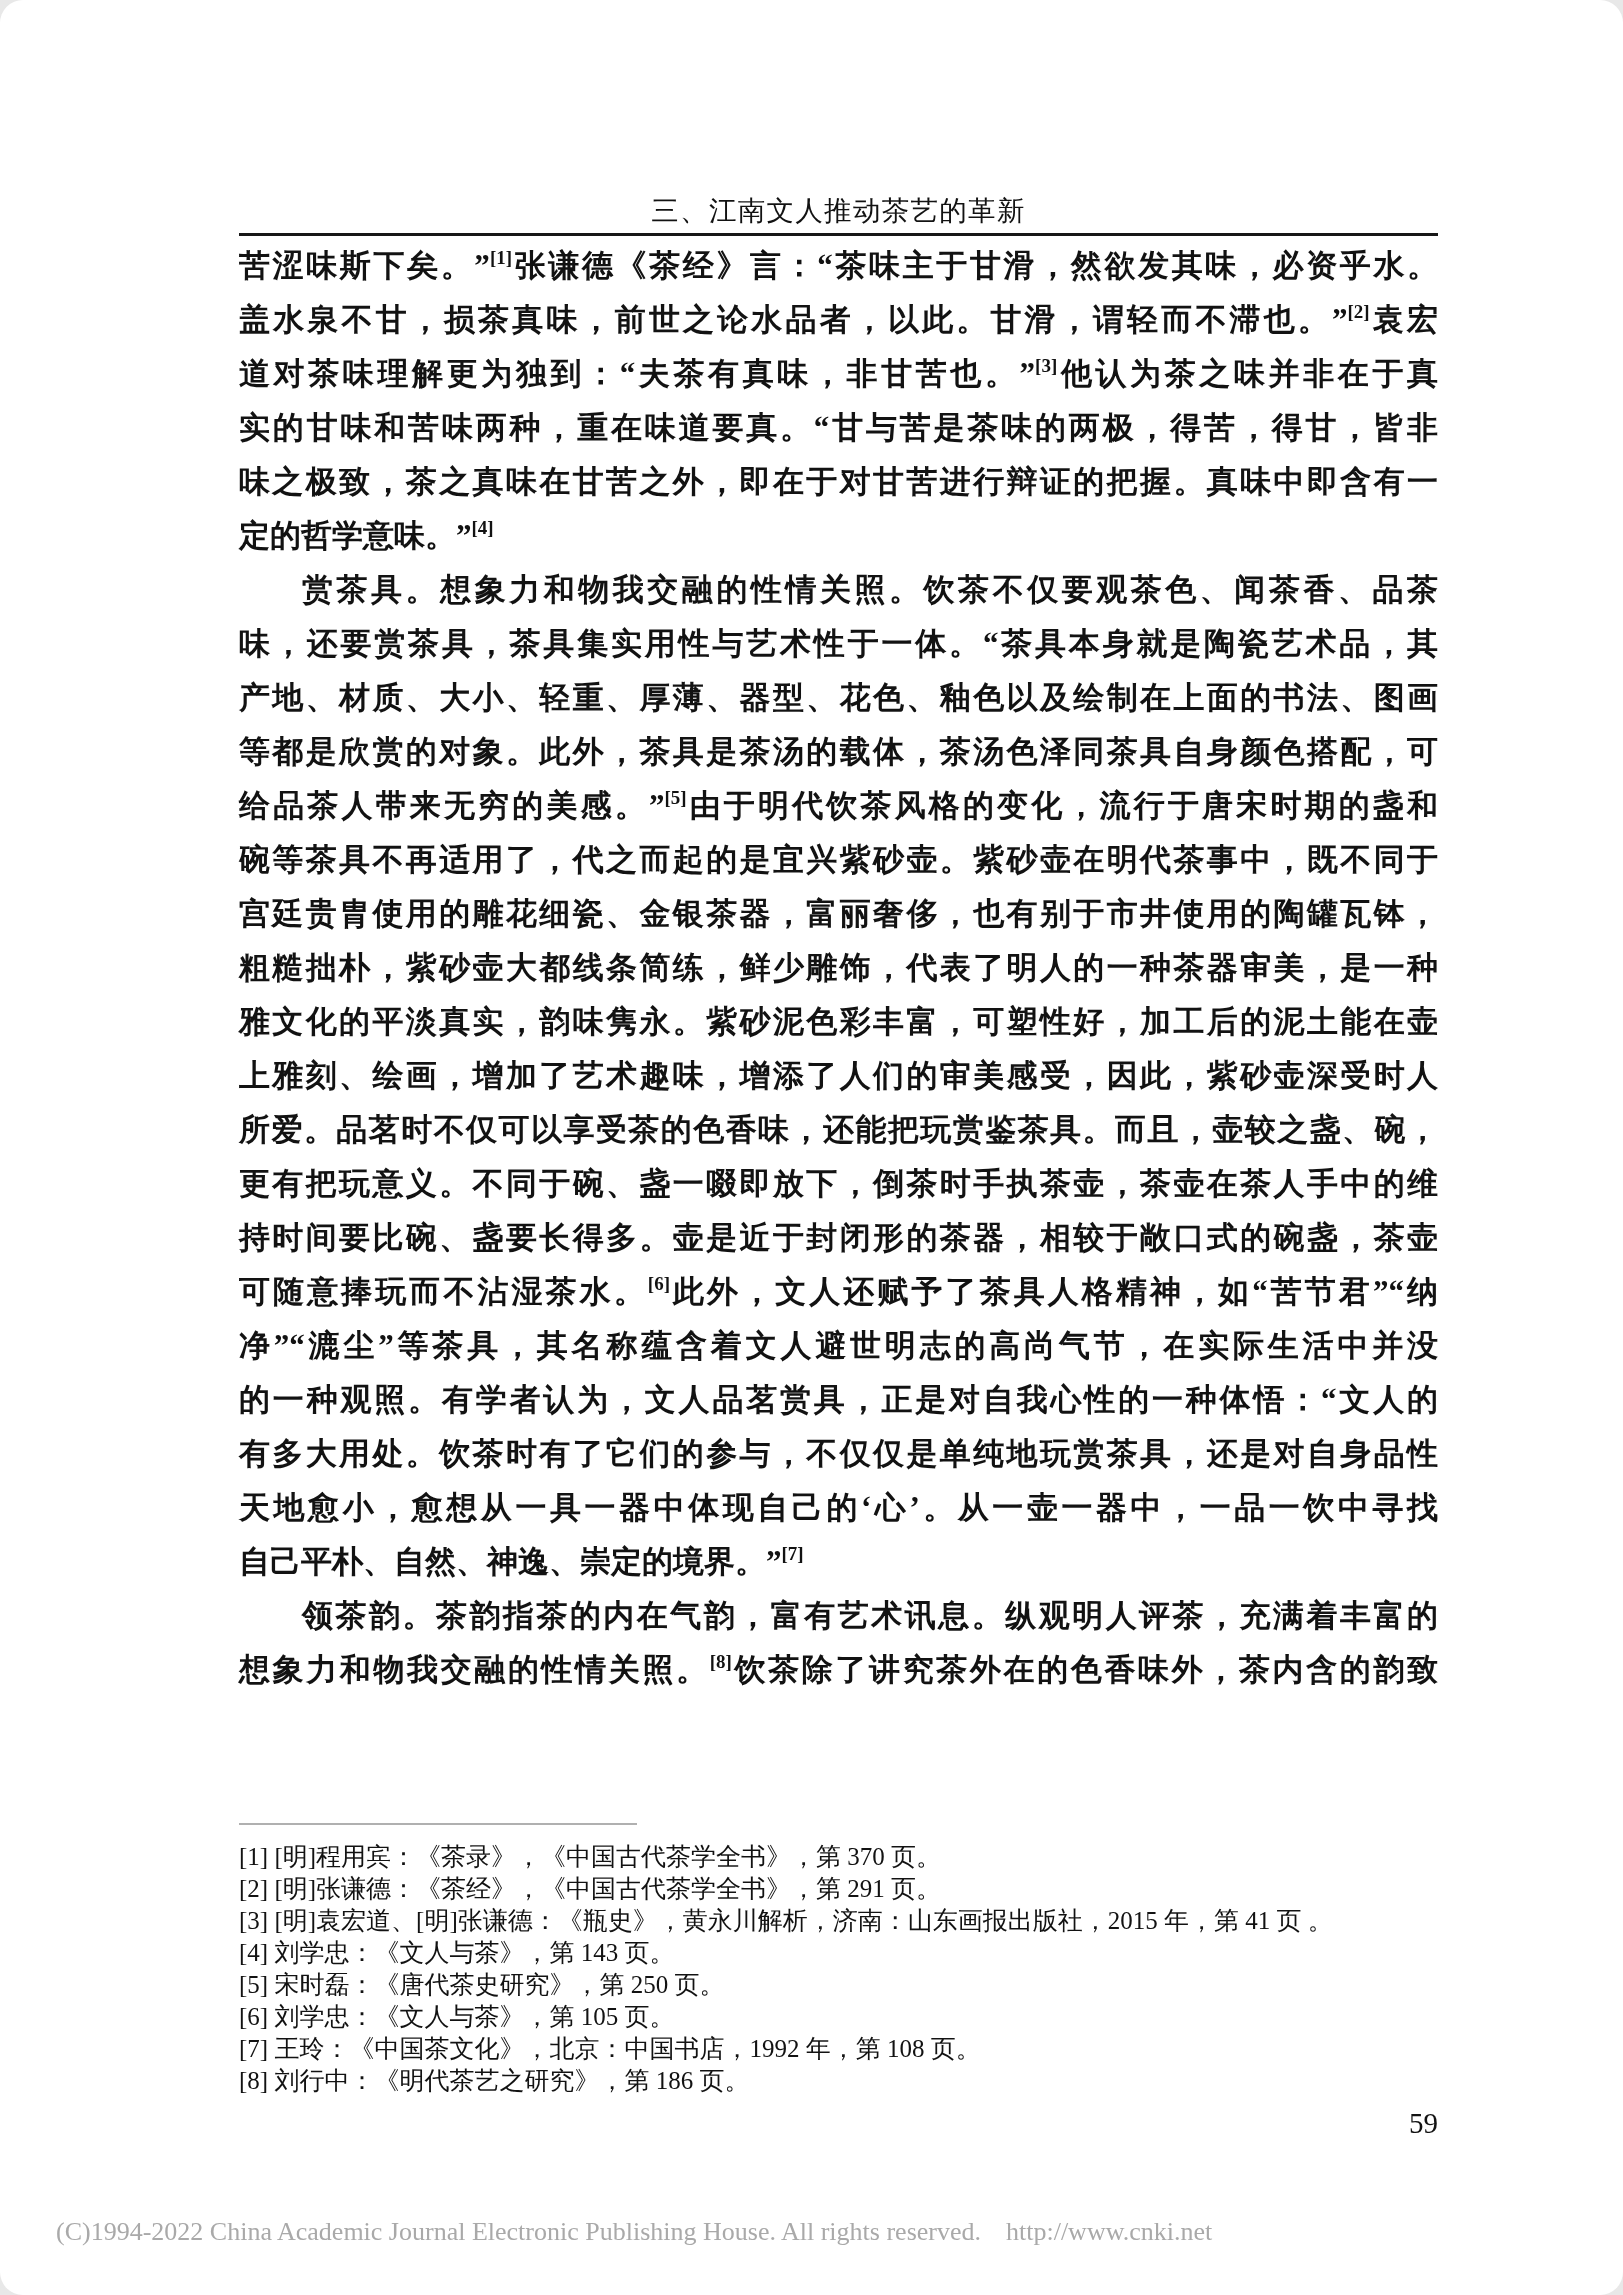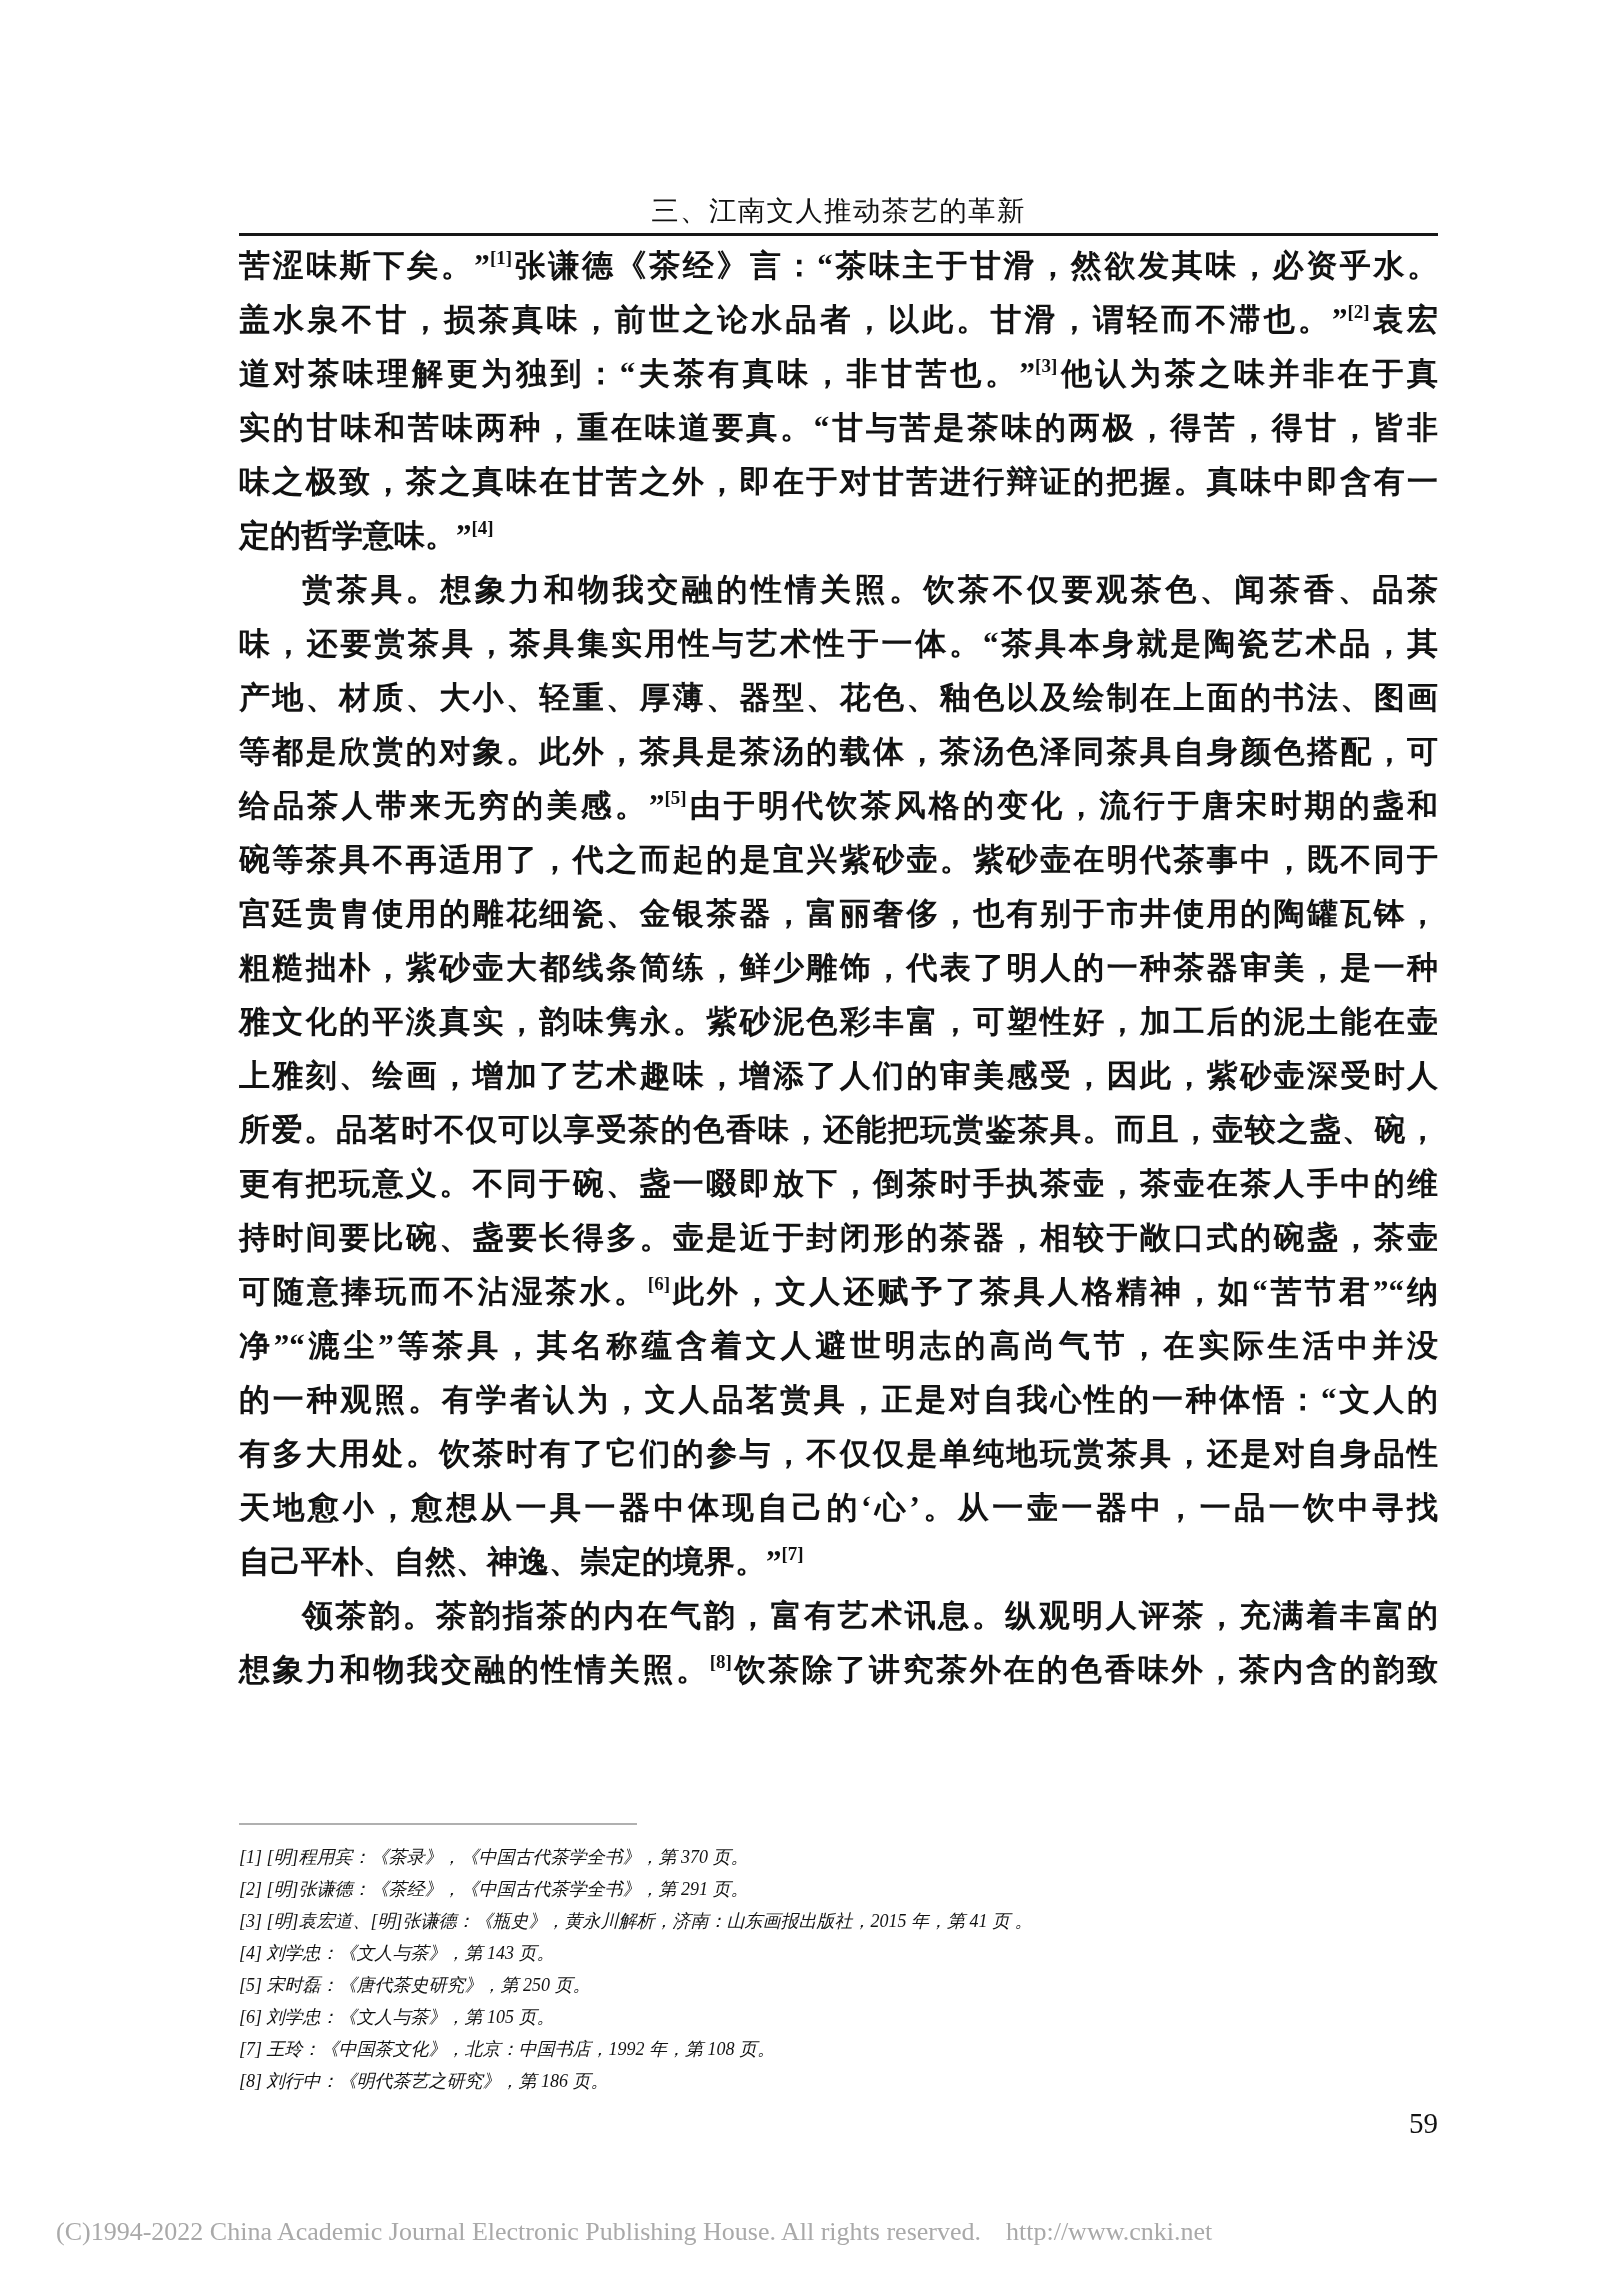--- a/index.html
+++ b/index.html
@@ -4,20 +4,21 @@
 <style>
   html,body{margin:0;padding:0;background:#e8e8e8;}
   .page{
     position:relative;
     width:1623px;height:2295px;
     background:#ffffff;
     font-family:"Liberation Serif","DejaVu Serif",serif;
     color:#121212;
     overflow:hidden;
     margin:0 auto;
+    border-radius:23px;
   }
   .title{
     position:absolute;top:191px;left:239px;width:1199px;
     text-align:center;font-size:27.5px;line-height:39px;
     letter-spacing:1.3px;
   }
   .title-rule{
     position:absolute;top:233px;left:239px;width:1199px;height:2.6px;
     background:#171717;
   }
@@ -31,21 +32,21 @@
   .bline.indent{text-indent:63px;}
   .supref{
     font-size:19px;line-height:0;position:relative;top:-12.4px;
     letter-spacing:0;
   }
   .fn-rule{
     position:absolute;top:1823px;left:239px;width:398px;height:2px;
     background:#b0b0b0;
   }
   .footnotes{position:absolute;top:1841px;left:239px;width:1199px;}
-  .fnline{height:32px;line-height:32px;font-size:18px;font-style:italic;}
+  .fnline{height:32px;line-height:32px;font-size:25px;}
   .page-number{
     position:absolute;top:2106px;left:239px;width:1199px;
     text-align:right;font-size:29px;line-height:34px;
   }
   .watermark{
     position:absolute;top:2216px;left:56px;
     font-size:26px;line-height:31px;color:#a9a9a9;
     white-space:nowrap;
   }
   .watermark .wm-url{margin-left:25px;}

